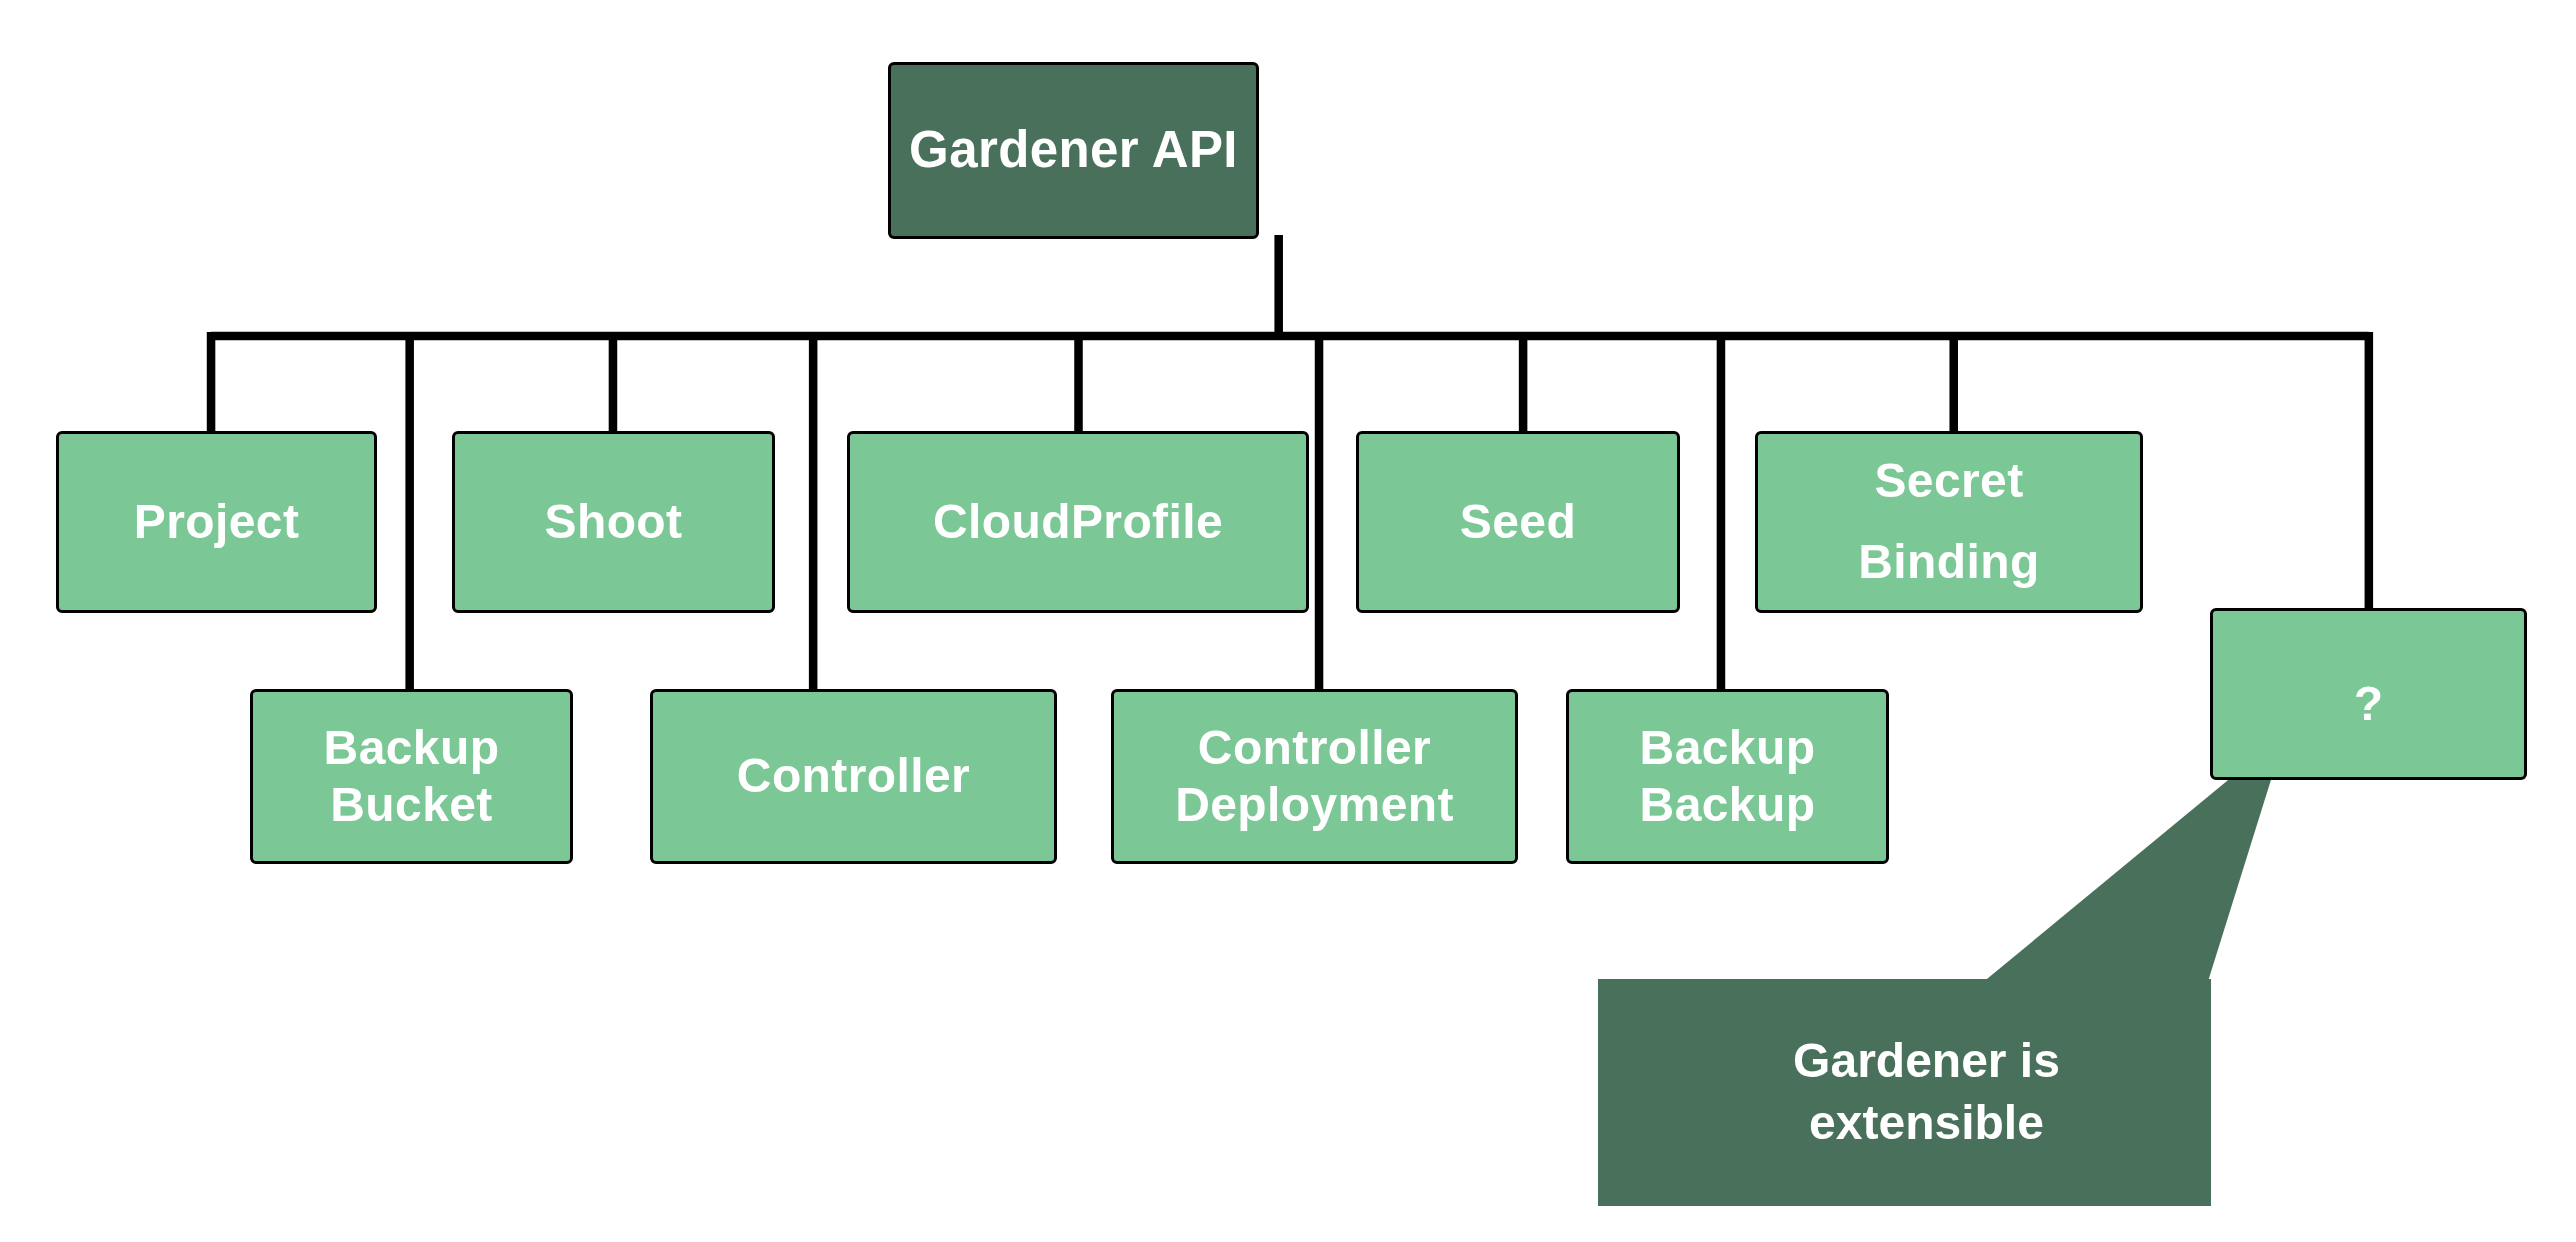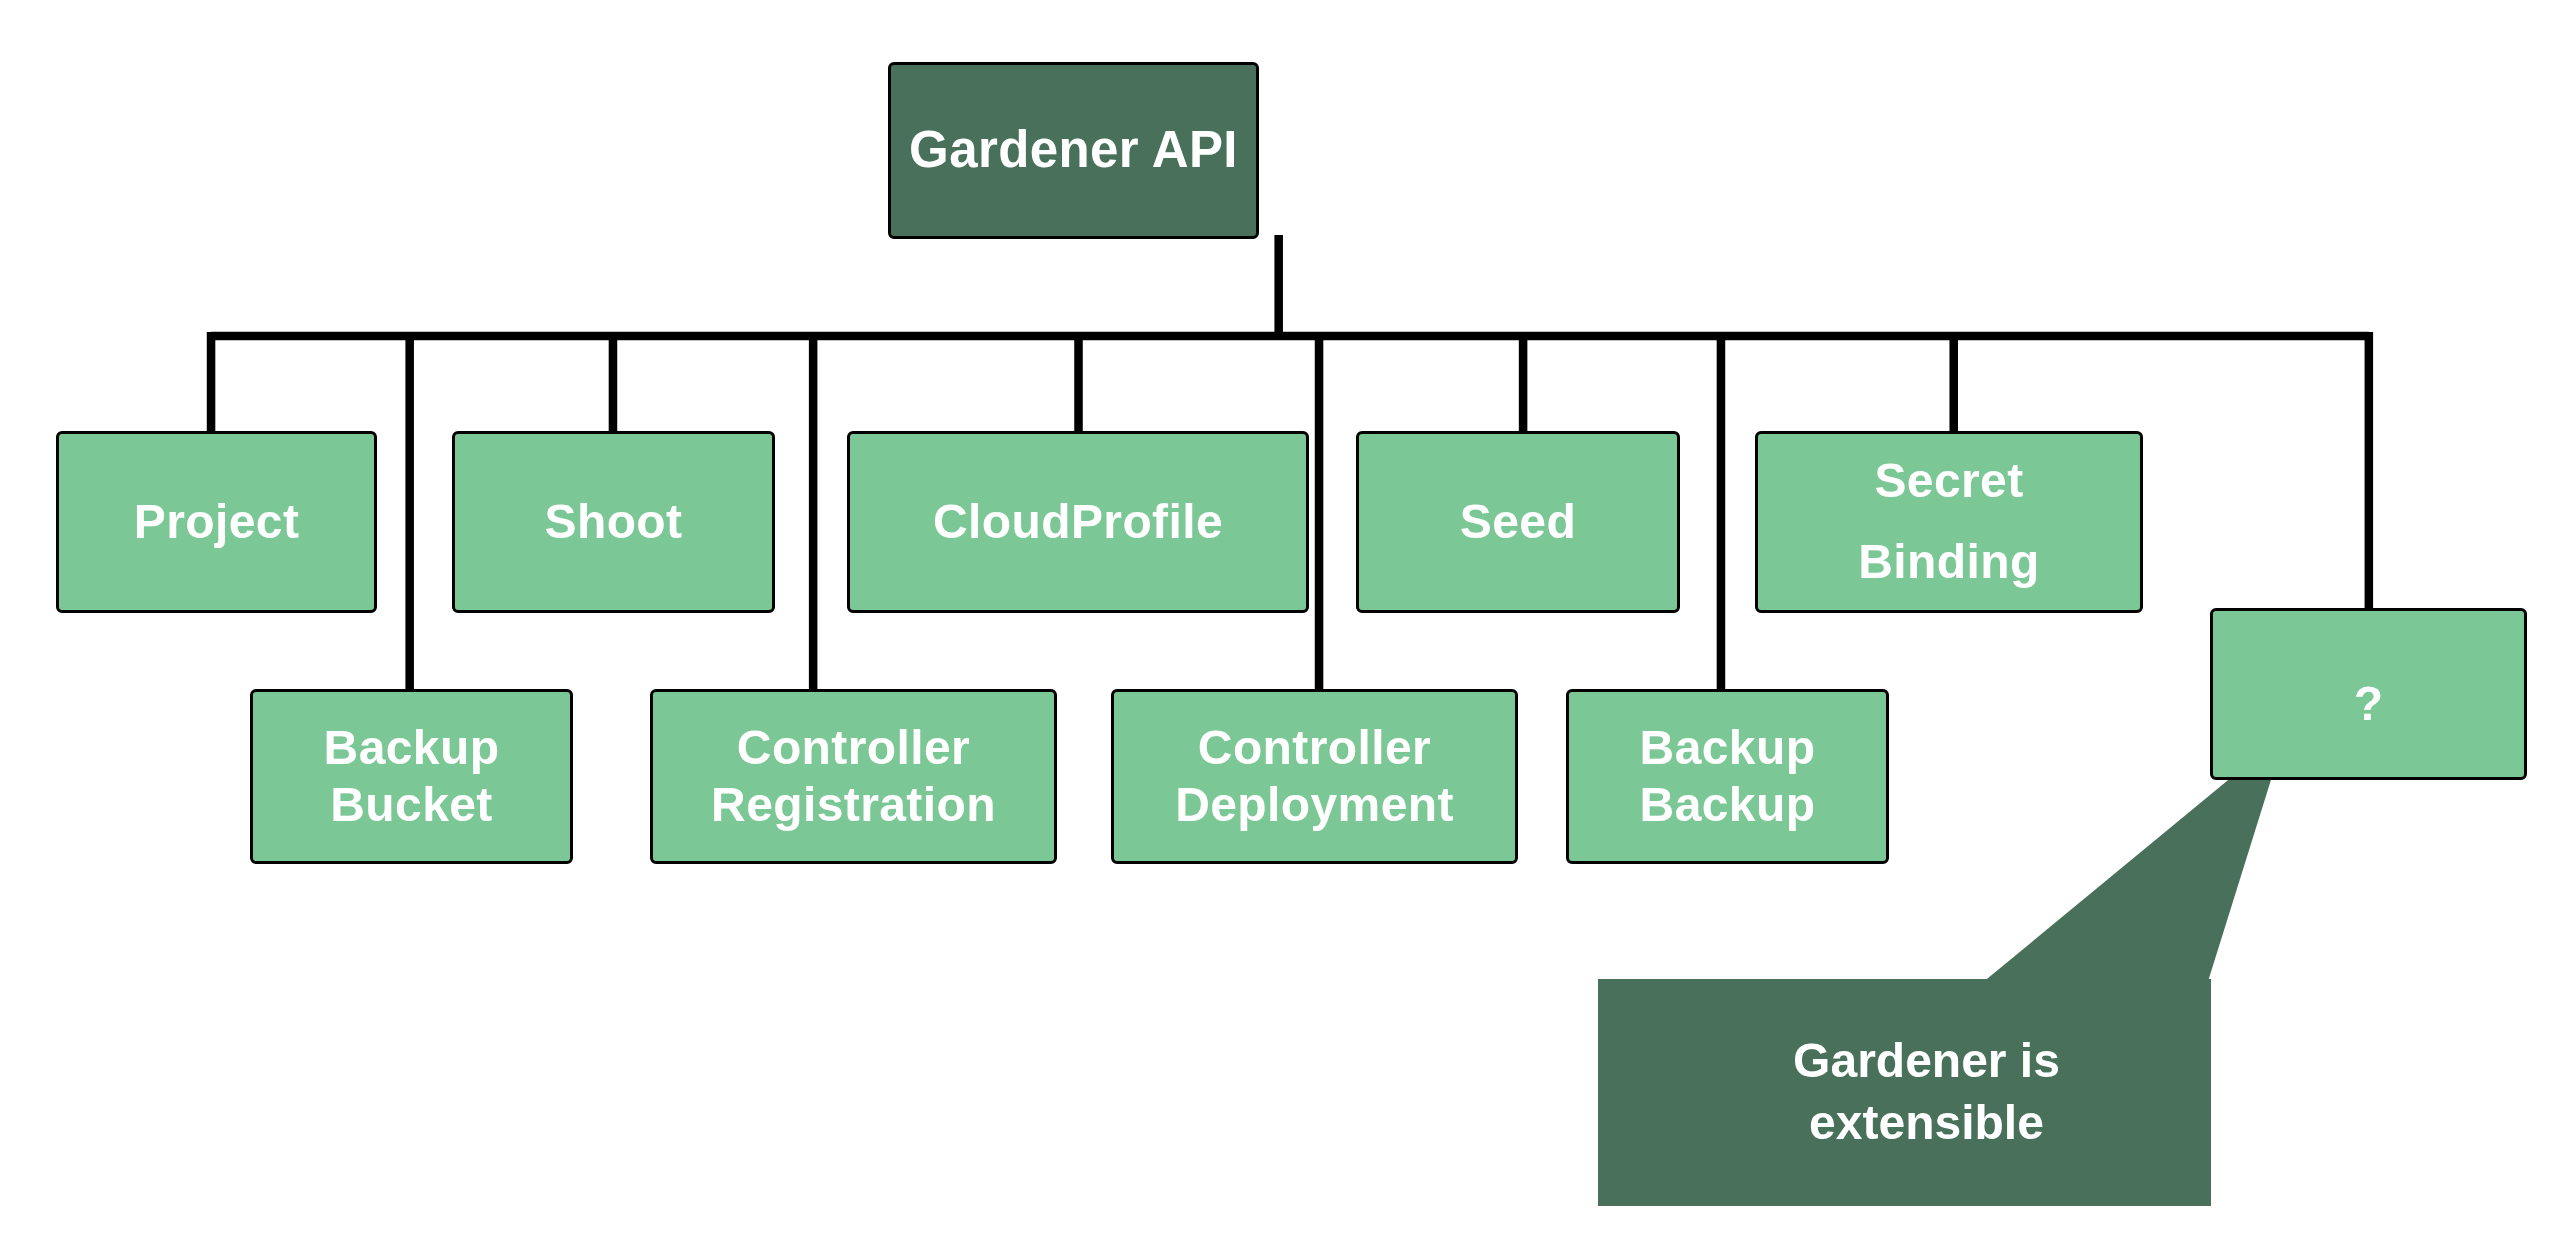--- a/index.html
+++ b/index.html
@@ -137,21 +137,20 @@
     <span>Binding</span>
   </div>
 
   <div class="node leaf" style="left:250px; top:689px; width:323px; height:175px; flex-direction:column;">
     <span>Backup</span>
     <span>Bucket</span>
   </div>
 
   <div class="node leaf" style="left:650px; top:689px; width:407px; height:175px; flex-direction:column;">
     <span>Controller</span>
-    <span>Registration</span>
   </div>
 
   <div class="node leaf" style="left:1111px; top:689px; width:407px; height:175px; flex-direction:column;">
     <span>Controller</span>
     <span>Deployment</span>
   </div>
 
   <div class="node leaf" style="left:1566px; top:689px; width:323px; height:175px; flex-direction:column;">
     <span>Backup</span>
     <span>Backup</span>

